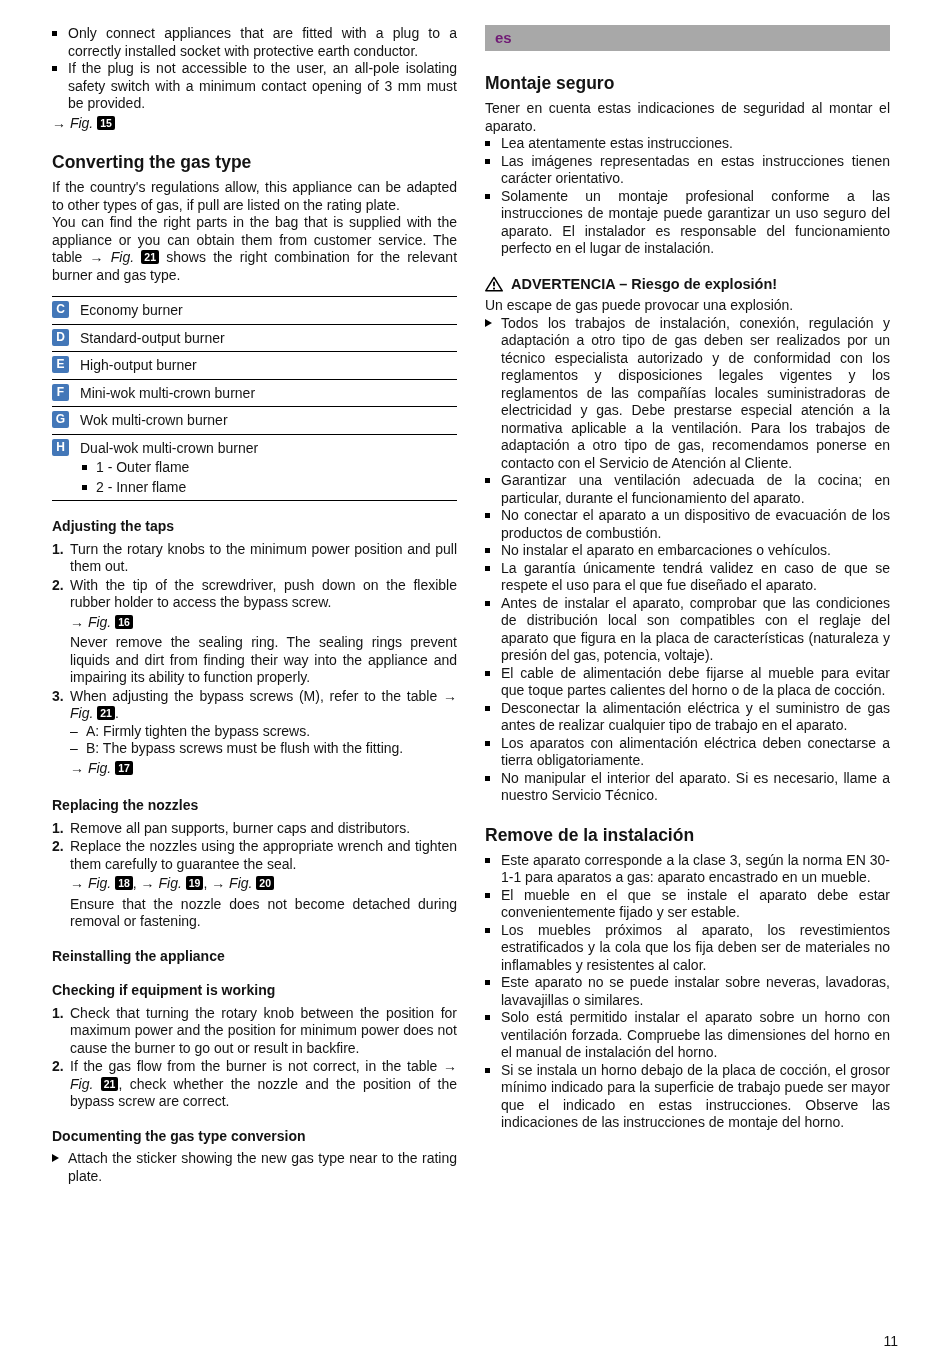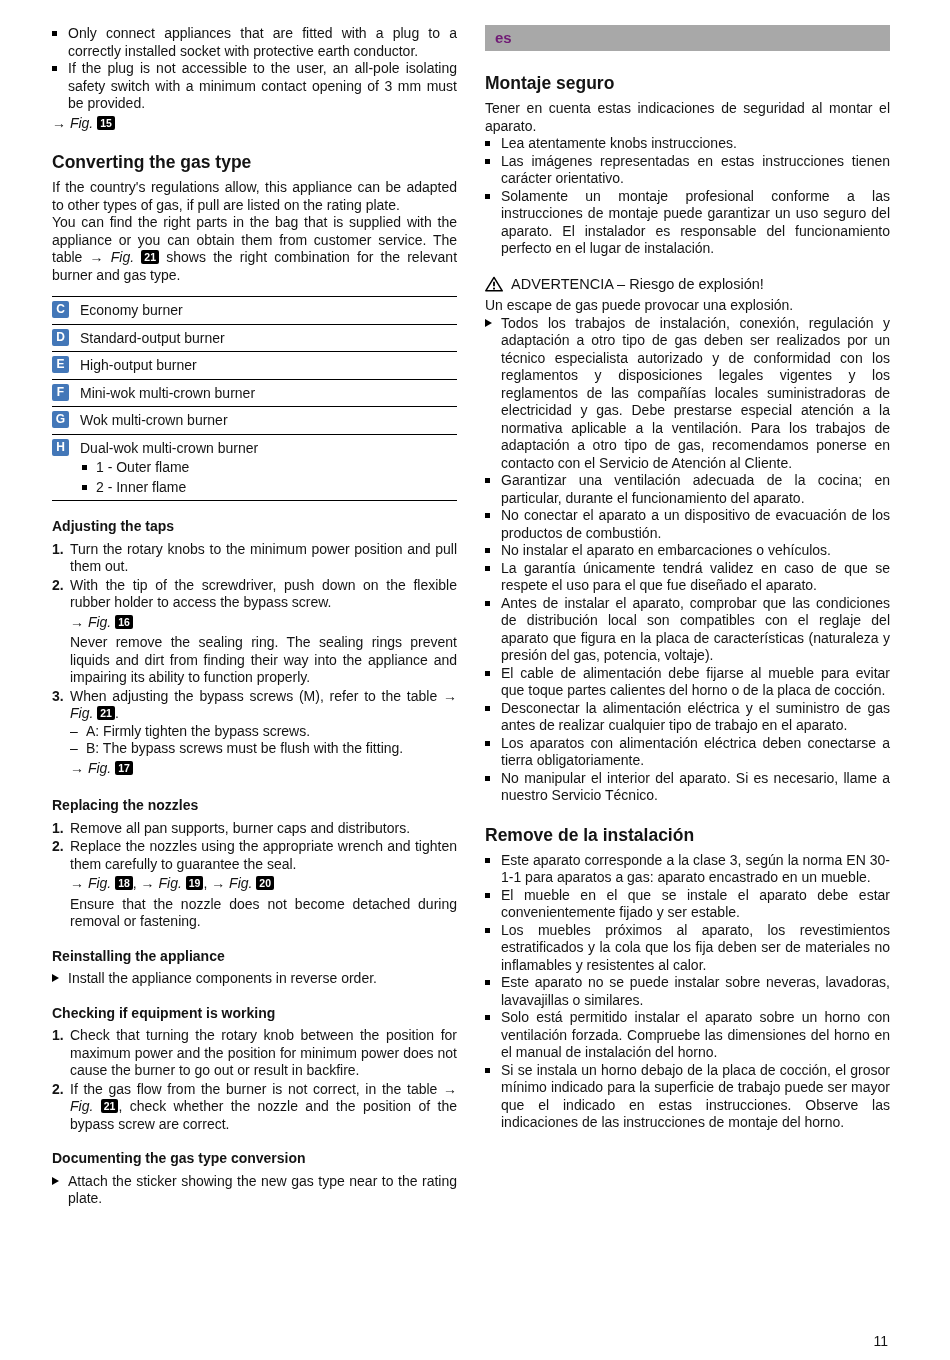--- a/index.html
+++ b/index.html
@@ -27,23 +27,23 @@
   .btable{margin:12px 0 0;border-bottom:1px solid #000}
   .brow{display:flex;gap:11px;padding:4px 0;border-top:1px solid #000;align-items:flex-start}
   .bkey{flex:0 0 17px;height:17px;background:var(--key-blue,#4377b8);color:#fff;font-weight:700;font-size:12px;
         line-height:17px;text-align:center;border-radius:2px}
   .brow .lbl{padding-top:1px}
   .subitem{margin-left:2px;margin-top:2px}
   .subitem .mk{flex:0 0 14px}
   .esbanner{height:26px;line-height:26px;background:var(--banner-gray,#a8a8a8);color:#701a75;font-weight:700;
             font-size:15px;padding-left:10px}
   .esbanner + h2{margin-top:22px}
-  .warnhead{display:flex;align-items:center;gap:8px;font-weight:400;font-size:14.5px;margin:18px 0 4px}
+  .warnhead{display:flex;align-items:center;gap:8px;font-weight:700;font-size:14.5px;margin:18px 0 4px}
   .warnicon{display:inline-flex;flex:0 0 auto}
-  .pageno{position:absolute;right:62px;bottom:10px;font-size:14px}
+  .pageno{position:absolute;right:52px;bottom:10px;font-size:14px}
 </style>
 </head>
 <body>
 
 <div class="page">
 
   <div class="col">
 
     <div class="bullet">
       <span class="mk">
@@ -141,26 +141,20 @@
     <div class="step">
       <span class="num">2.</span>
       <div class="tx">
         <div class="jt">Replace the nozzles using the appropriate wrench and tighten them carefully to guarantee the seal.</div>
         <div class="figline"><i class="figref">→ Fig.</i> <span class="figbadge">18</span><span>,</span> <i class="figref">→ Fig.</i> <span class="figbadge">19</span><span>,</span> <i class="figref">→ Fig.</i> <span class="figbadge">20</span></div>
         <div class="jt">Ensure that the nozzle does not become detached during removal or fastening.</div>
       </div>
     </div>
 
     <h3>Reinstalling the appliance</h3>
-    <div class="bullet">
-      <span class="mk">
-          <span class="tri"></span>
-        </span>
-      <span class="tx jt">Install the appliance components in reverse order.</span>
-    </div>
 
     <h3>Checking if equipment is working</h3>
     <div class="step">
       <span class="num">1.</span>
       <span class="tx jt">Check that turning the rotary knob between the position for maximum power and the position for minimum power does not cause the burner to go out or result in backfire.</span>
     </div>
     <div class="step">
       <span class="num">2.</span>
       <div class="tx jt"><span>If the gas flow from the burner is not correct, in the table</span> <i class="figref">→ Fig.</i> <span class="figbadge">21</span><span>, check whether the nozzle and the position of the bypass screw are correct.</span></div>
     </div>
@@ -178,21 +172,21 @@
   <div class="col">
 
     <div class="esbanner">es</div>
 
     <h2>Montaje seguro</h2>
     <p class="jt">Tener en cuenta estas indicaciones de seguridad al montar el aparato.</p>
     <div class="bullet">
       <span class="mk">
           <span class="sq"></span>
         </span>
-      <span class="tx jt">Lea atentamente knobs instrucciones.</span>
+      <span class="tx jt">Lea atentamente estas instrucciones.</span>
     </div>
     <div class="bullet">
       <span class="mk">
           <span class="sq"></span>
         </span>
       <span class="tx jt">Las imágenes representadas en estas instrucciones tienen carácter orientativo.</span>
     </div>
     <div class="bullet">
       <span class="mk">
           <span class="sq"></span>

